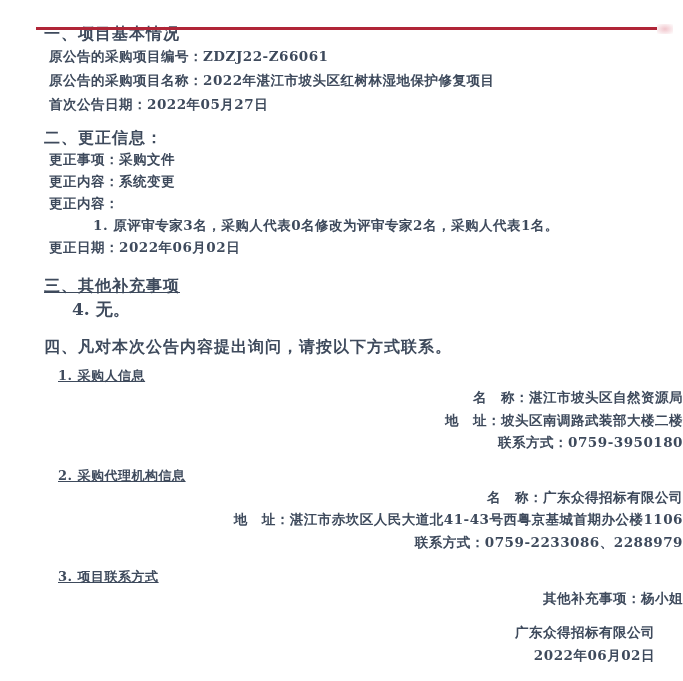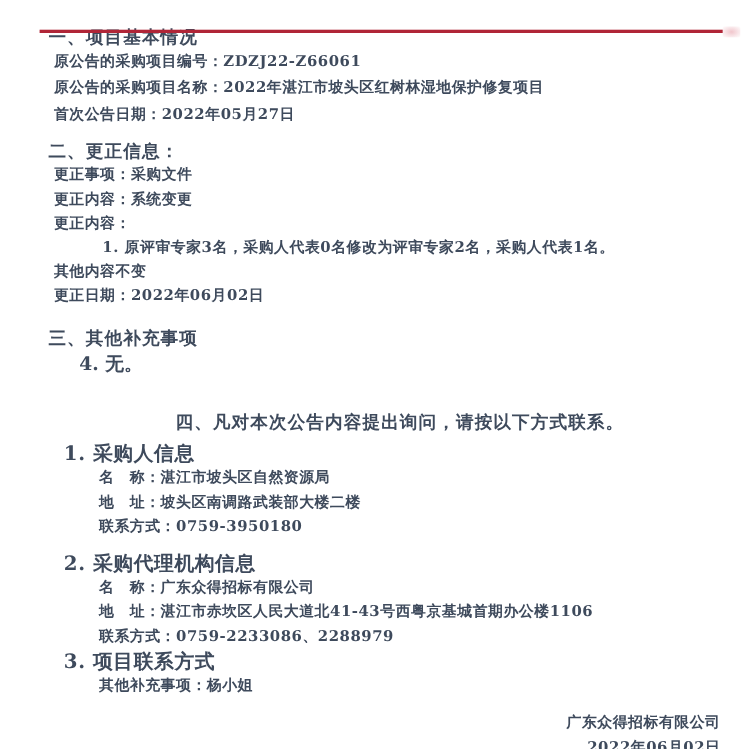--- a/index.html
+++ b/index.html
@@ -19,39 +19,39 @@
   .smudge {
     position: absolute; top: 0; left: 657px; width: 16px; height: 10px;
     background: radial-gradient(ellipse at center, rgba(228,150,162,0.55), rgba(255,255,255,0));
   }
   .h {
     font-size: 16px; line-height: 20px;
     margin: 0 0 0 44px; letter-spacing: 1px;
   }
   .h1 { margin-top: 24px; }
   .h2 { margin-top: 12px; }
-  .h3 { margin-top: 18px; }
-  .h4 { margin-top: 30px; text-align: center; }
+  .h3 { margin-top: 18px; text-decoration: underline; }
+  .h4 { margin-top: 15px; }
   .line {
     font-size: 13.5px; line-height: 24px;
     margin-left: 49px; letter-spacing: 0.5px;
   }
   .s2 .line { line-height: 22px; }
   .detail-indent { margin-left: 93px; }
   .note-line { font-size: 17px; line-height: 26px; margin-left: 72px; }
   .sub-title {
-    font-size: 18px; line-height: 20px;
-    margin-left: 58px; letter-spacing: 0.5px;
+    font-size: 13px; line-height: 20px;
+    margin-left: 58px; letter-spacing: 0.5px; text-decoration: underline;
   }
   .g1 { margin-top: 9px; }
   .g2 { margin-top: 12px; }
-  .g3 { margin-top: 2px; }
+  .g3 { margin-top: 14px; }
   .sub-line {
     font-size: 13.5px; line-height: 22.5px;
-    margin-left: 90px; letter-spacing: 0.5px;
+    margin-left: 90px; letter-spacing: 0.5px; text-align: right;
   }
   .footer {
     margin-top: 11px; margin-right: 28px;
     text-align: right; font-size: 13.5px; line-height: 23px;
     letter-spacing: 0.5px;
   }
 </style>
 </head>
 <body>
 
@@ -66,21 +66,20 @@
     <div class="line"><span>原公告的采购项目名称：</span><span>2022年湛江市坡头区红树林湿地保护修复项目</span></div>
     <div class="line"><span>首次公告日期：</span><span>2022年05月27日</span></div>
   </div>
 
   <div class="h h2">二、更正信息：</div>
   <div class="sec s2">
     <div class="line"><span>更正事项：</span><span>采购文件</span></div>
     <div class="line"><span>更正内容：</span><span>系统变更</span></div>
     <div class="line">更正内容：</div>
     <div class="line detail-indent">1. 原评审专家3名，采购人代表0名修改为评审专家2名，采购人代表1名。</div>
-    <div class="line">其他内容不变</div>
     <div class="line"><span>更正日期：</span><span>2022年06月02日</span></div>
   </div>
 
   <div class="h h3">三、其他补充事项</div>
   <div class="note-line">4. 无。</div>
 
   <div class="h h4">四、凡对本次公告内容提出询问，请按以下方式联系。</div>
 
   <div class="group">
     <div class="sub-title g1">1. 采购人信息</div>

